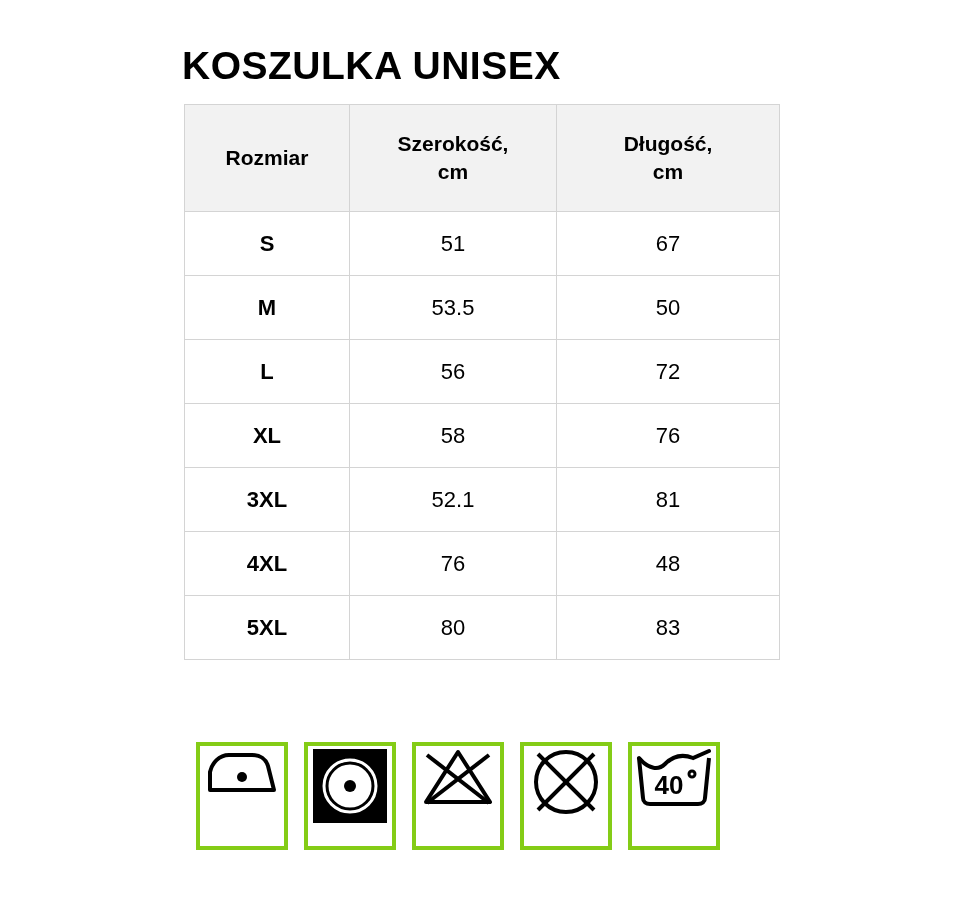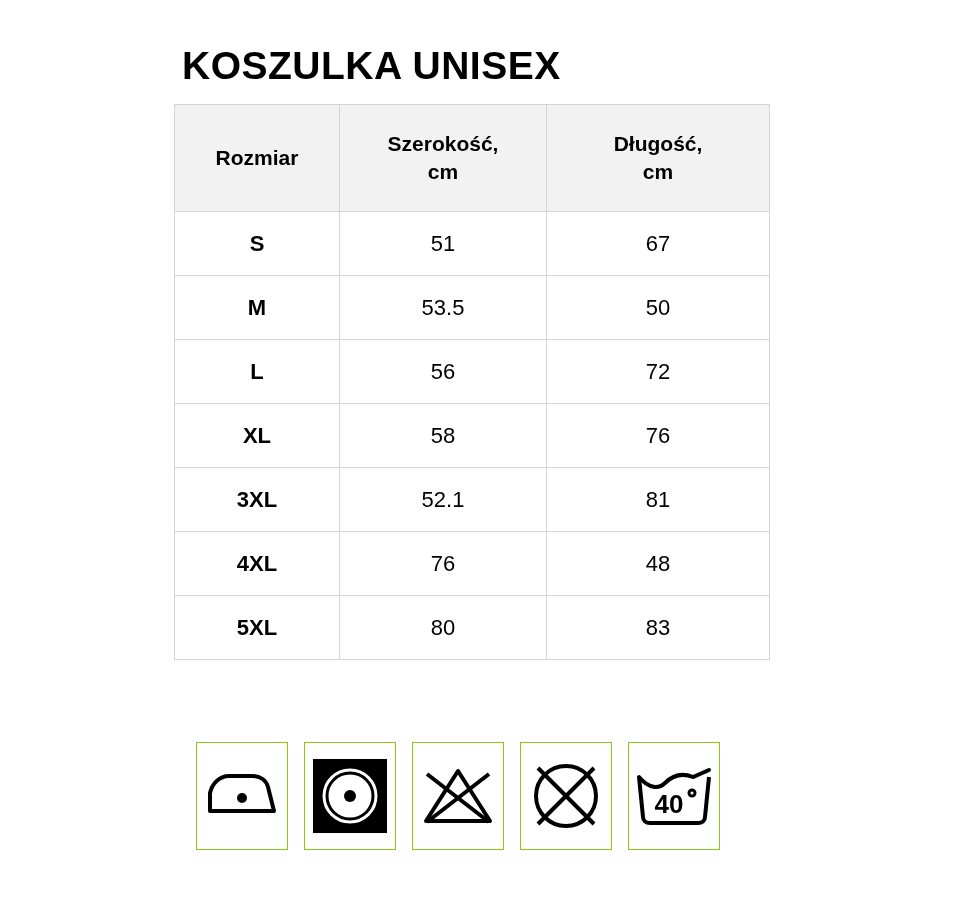--- a/index.html
+++ b/index.html
@@ -26,21 +26,21 @@
     left: 182px;
     top: 44px;
     font-size: 39px;
     font-weight: bold;
     letter-spacing: 0.5px;
     color: #000;
     white-space: nowrap;
   }
   .size-table {
     position: absolute;
-    left: 174px;
+    left: 184px;
     top: 104px;
     width: 595px;
     border-collapse: collapse;
     table-layout: fixed;
     border-radius: 6px;
   }
   .size-table th,
   .size-table td {
     border: 1px solid #d4d4d4;
     text-align: center;
@@ -70,24 +70,24 @@
     position: absolute;
     left: 196px;
     top: 742px;
     display: flex;
     gap: 16px;
     align-items: flex-start;
   }
   .care-icon {
     width: 92px;
     height: 108px;
-    border: 1px solid #84cc16;
+    border: 4px solid #84cc16;
     background: #ffffff;
     display: flex;
-    align-items: center;
+    align-items: flex-start;
     justify-content: center;
     box-sizing: border-box;
   }
   .care-icon svg {
     display: block;
   }
 </style>
 </head>
 <body>
 

